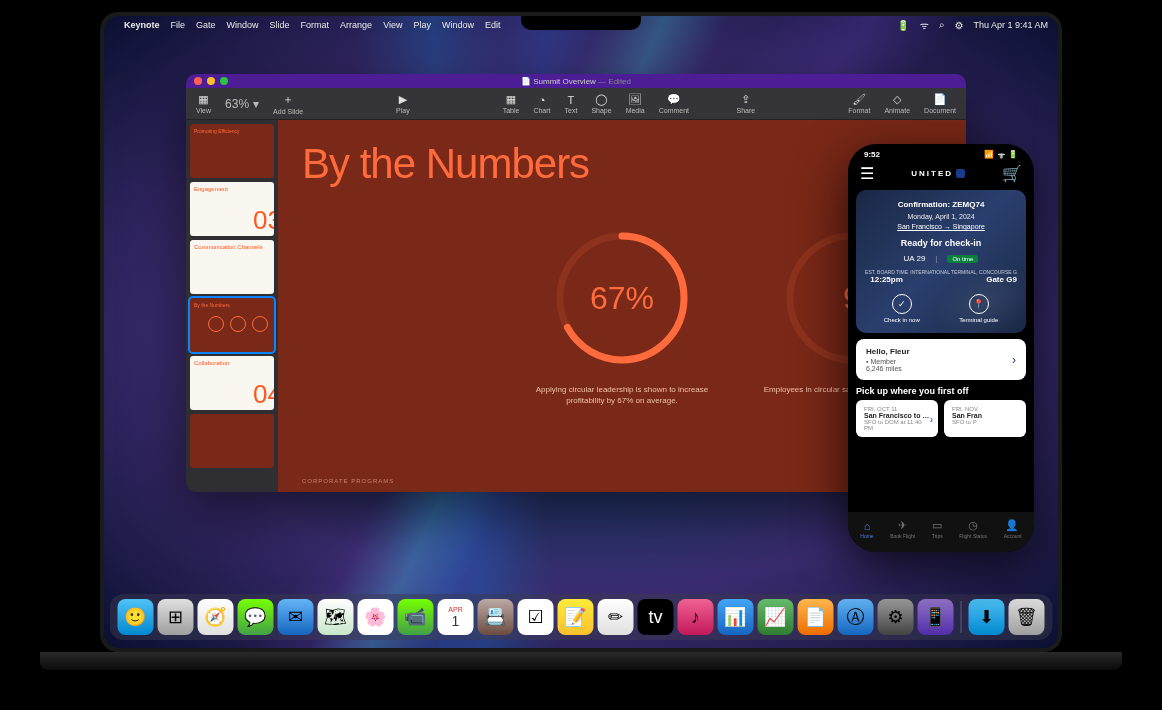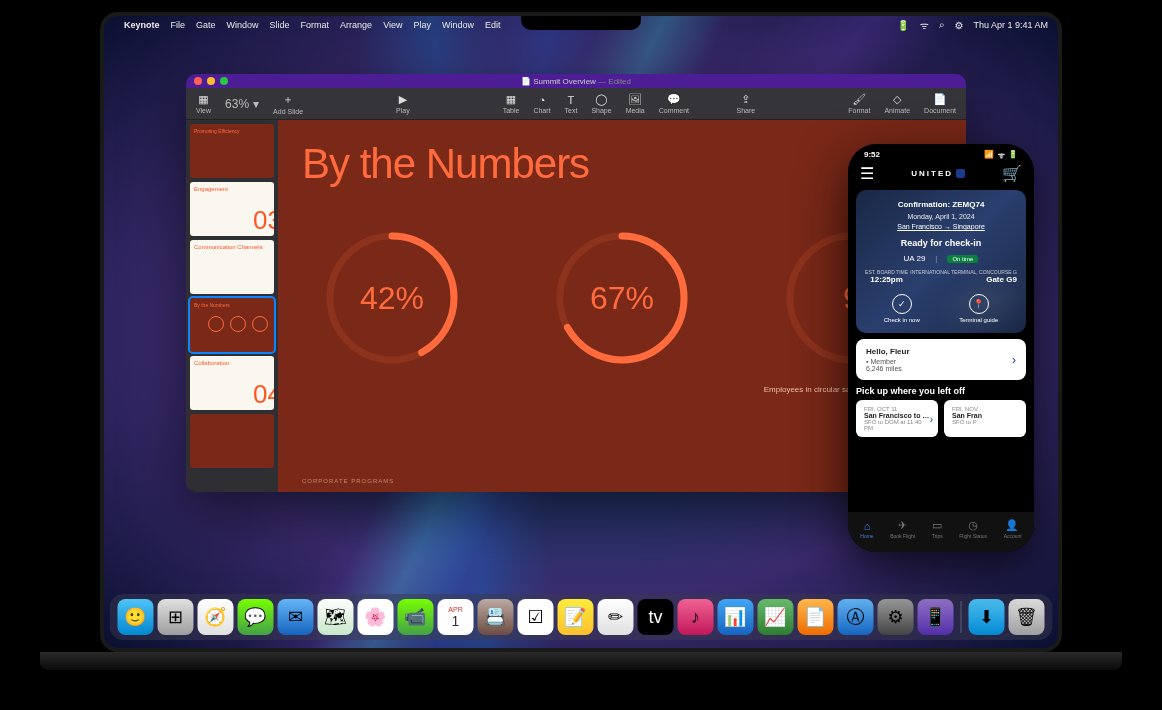--- a/index.html
+++ b/index.html
@@ -245,30 +245,27 @@
             <div class="thumb-wrap">
               <div class="thumb">
                 <div class="thumb-content th-red"></div>
               </div>
             </div>
           </div>
       <div class="kn-canvas">
         <h1>By the Numbers</h1>
         <div class="donuts" id="donut-host">
               <div class="donut-item">
-                <div class="donut"><svg viewBox="0 0 140 140">
-    <circle class="track" cx="70" cy="70" r="62"></circle>
-    <circle class="prog" cx="70" cy="70" r="62" stroke-dasharray="389.55748904513433" stroke-dashoffset="225.94334364617794"></circle>
-  </svg><div class="pct">42%</div></div>
               </div>
               <div class="donut-item">
                 <div class="donut"><svg viewBox="0 0 140 140">
     <circle class="track" cx="70" cy="70" r="62"></circle>
     <circle class="prog" cx="70" cy="70" r="62" stroke-dasharray="389.55748904513433" stroke-dashoffset="128.5539713848943"></circle>
   </svg><div class="pct">67%</div></div>
+  <div class="donut-caption">Applying circular leadership is shown to increase profitability by 67% on average.</div>
               </div>
               <div class="donut-item">
                 <div class="donut"><svg viewBox="0 0 140 140">
     <circle class="track" cx="70" cy="70" r="62"></circle>
     <circle class="prog" cx="70" cy="70" r="62" stroke-dasharray="389.55748904513433" stroke-dashoffset="354.4973150310723"></circle>
   </svg><div class="pct">9</div></div>
   <div class="donut-caption">Employees in circular satisfaction lev those in non</div>
               </div>
             </div>
         <div class="footer-label">CORPORATE PROGRAMS</div>
@@ -325,21 +322,21 @@
       </div>
     </div>
     <div class="ip-hello">
       <div class="left">
         <div class="name">Hello, Fleur</div>
         <div class="tier">▪ <span>Member</span></div>
         <div class="miles">6,246 miles</div>
       </div>
       <span class="chev">›</span>
     </div>
-    <div class="ip-pickup">Pick up where you left off</div>
+    <div class="ip-pickup">Pick up where you first off</div>
     <div class="ip-trip-cards" id="trip-host">
           <div class="ip-trip">
             <div class="d">FRI, OCT 11</div>
             <div class="r">San Francisco to Dominica</div>
             <div class="meta">SFO to DOM at 11:40 PM</div>
             <span class="chev">›</span>
           </div>
           <div class="ip-trip">
             <div class="d">FRI, NOV</div>
             <div class="r">San Fran</div>

